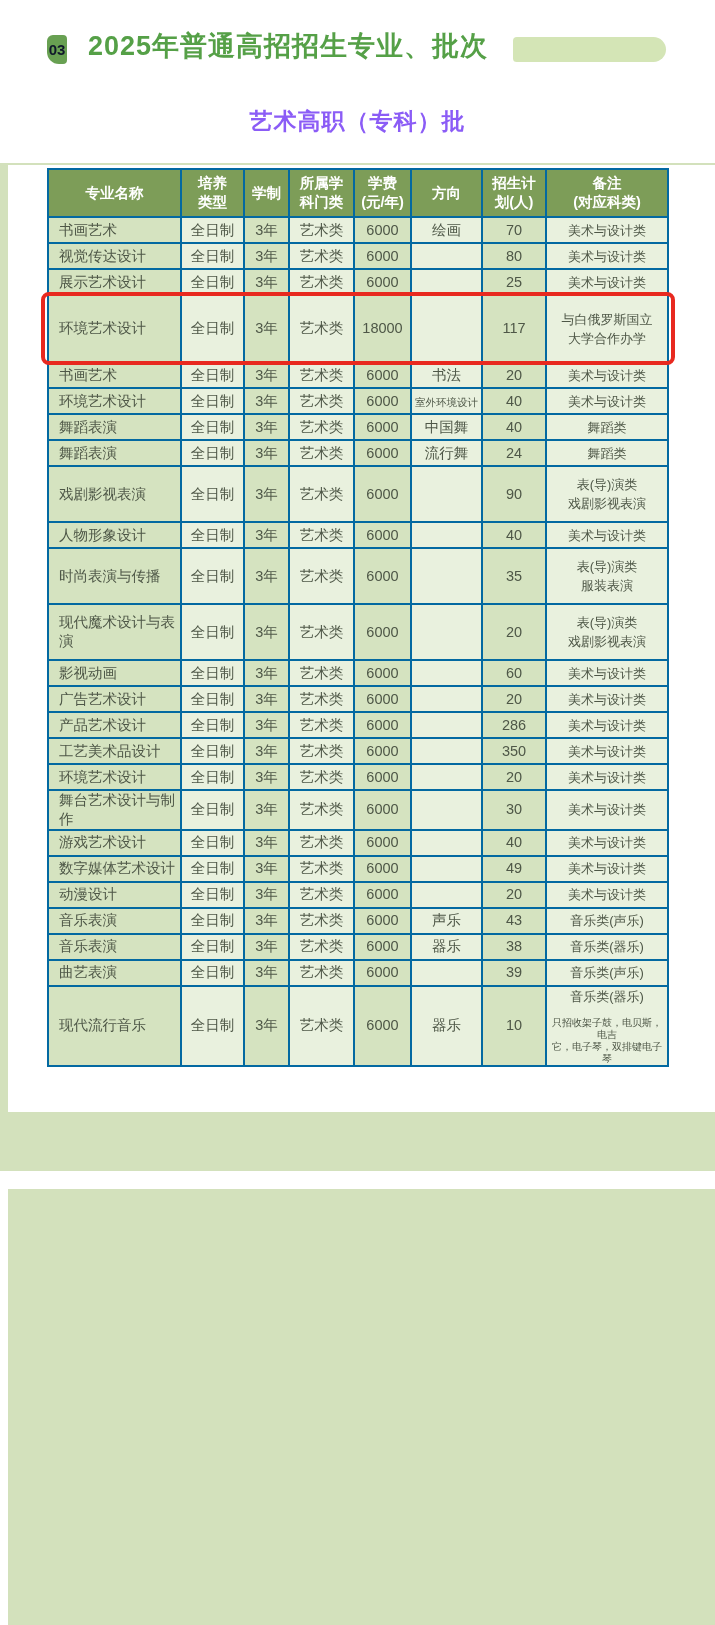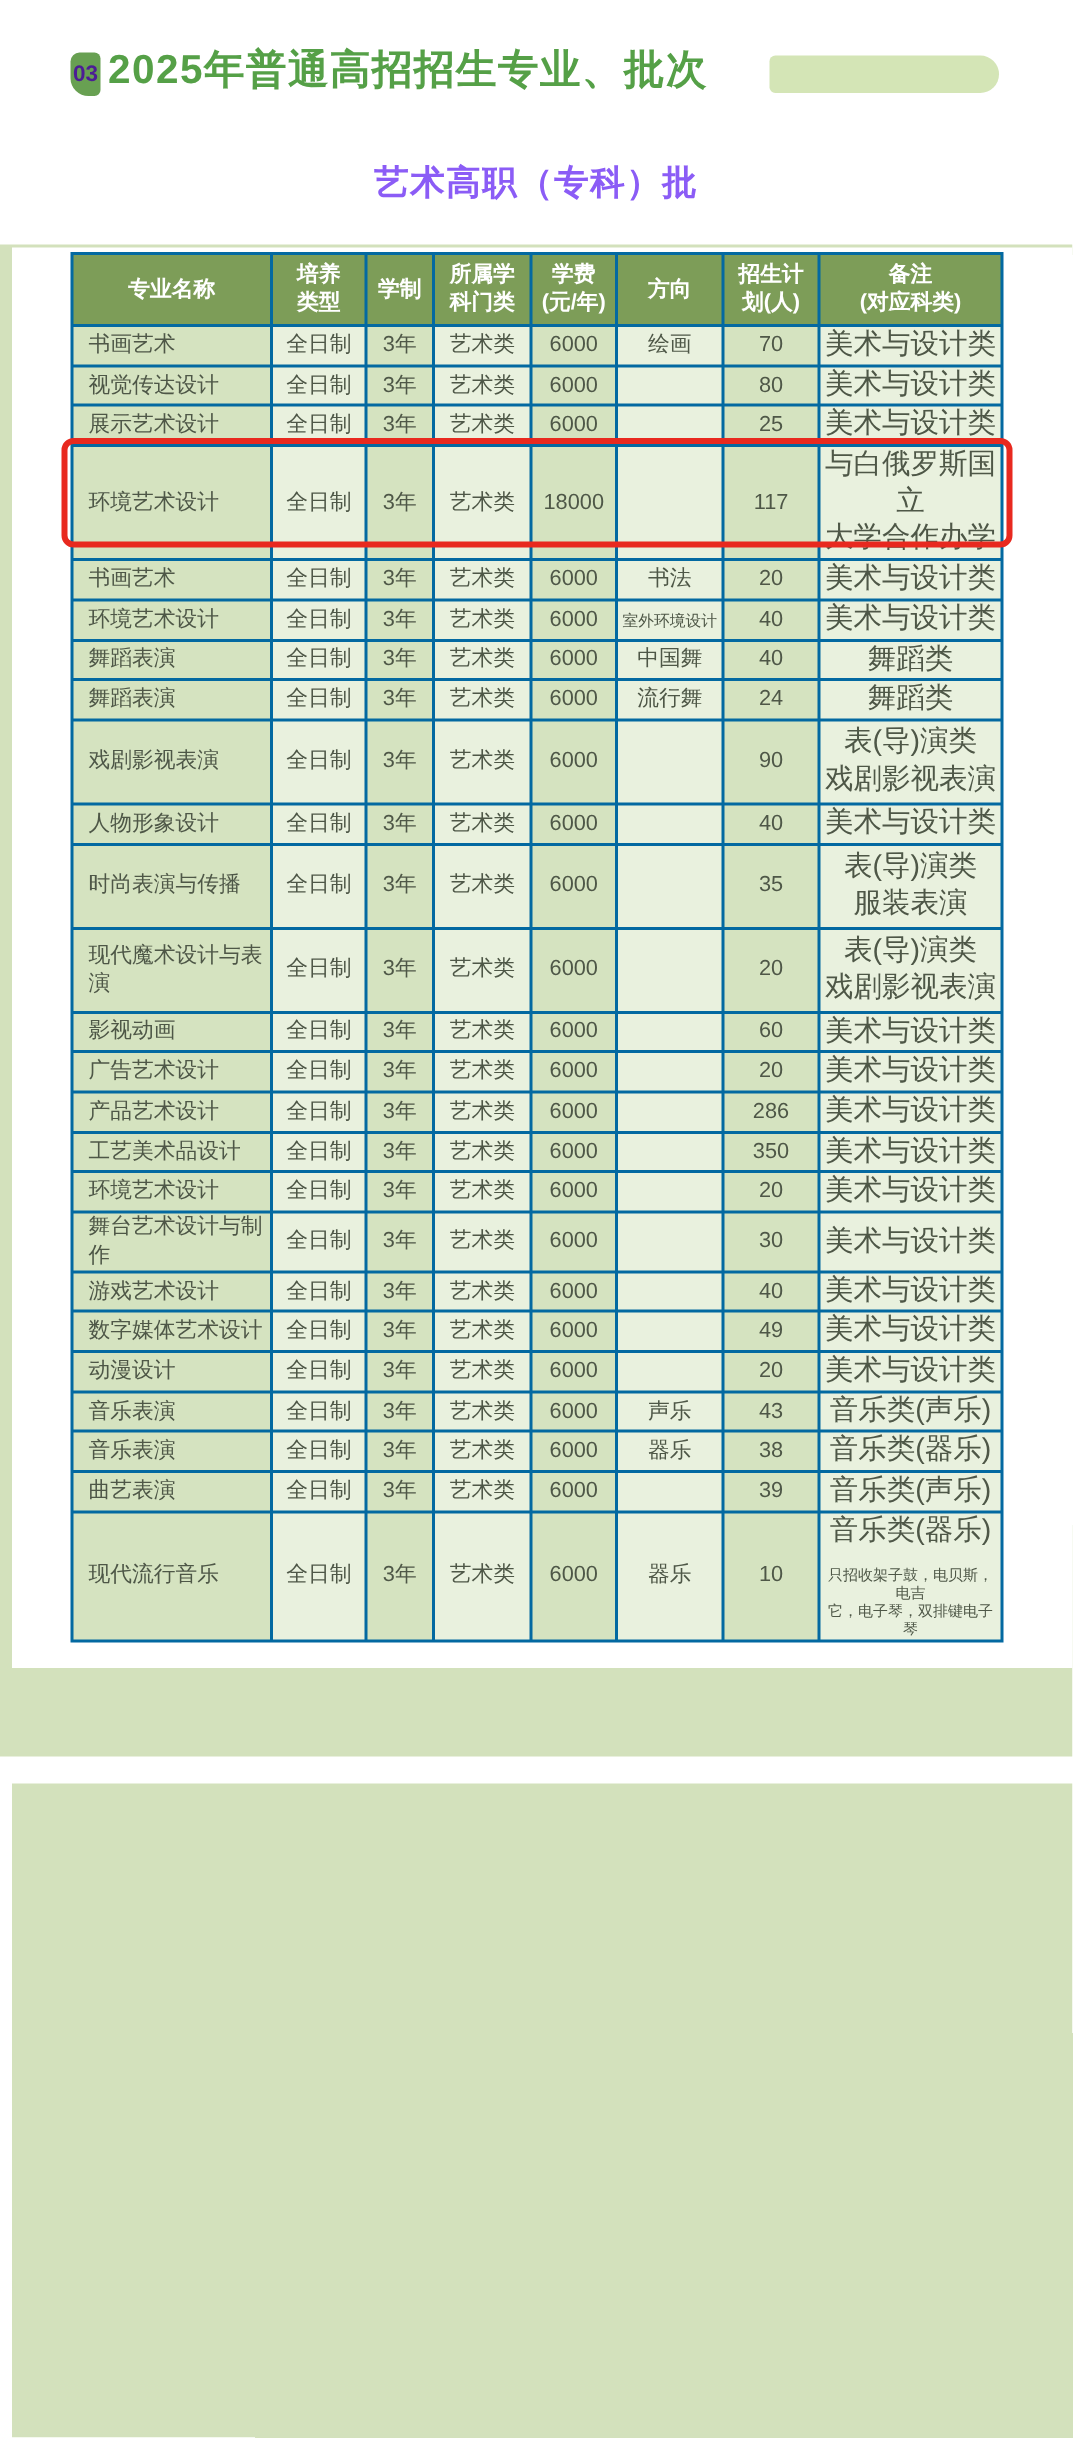--- a/index.html
+++ b/index.html
@@ -3,26 +3,26 @@
 <meta charset="utf-8">
 <style>
   html,body{margin:0;padding:0;}
   body{
     width:715px;height:1625px;position:relative;background:#ffffff;
     font-family:"Liberation Sans","DejaVu Sans",sans-serif;overflow:hidden;
   }
   
   .badge{
     position:absolute;left:47px;top:35px;width:20px;height:29px;
-    background:#68a052;color:#4c1d95;font-size:15px;font-weight:bold;
+    background:#68a052;color:#0f172a;font-size:15px;font-weight:bold;
     display:flex;align-items:center;justify-content:center;
     border-radius:6px 4px 4px 12px;
   }
   .page-title{
-    position:absolute;left:72px;top:28px;
+    position:absolute;left:88px;top:28px;
     font-size:27px;font-weight:bold;color:#55a047;letter-spacing:1px;white-space:nowrap;
   }
   .decor-pill{
     position:absolute;left:513px;top:37px;width:153px;height:25px;
     background:#d4e5b6;border-radius:4px 13px 13px 4px;
   }
   .batch-subtitle{
     position:absolute;left:0;top:106px;width:715px;text-align:center;
     font-size:23px;font-weight:bold;color:#8b5cf6;letter-spacing:1px;
   }
@@ -43,21 +43,21 @@
   }
   .grid td{
     vertical-align:middle;text-align:center;font-size:14.5px;color:#4e5747;
     line-height:1.3;padding:0 2px;white-space:pre-line;
   }
   .grid td:nth-child(odd){background:#d5e3c0;}
   .grid td:nth-child(even){background:#e9f1de;}
   .grid td:first-child{text-align:left;padding-left:10px;}
   .h-std td{height:24px}.h-lg td{height:54px}.h-xl td{height:65px}.h-xxl td{height:78px}
   .cell-text{white-space:pre-line;}
-  .cell-text.remark{font-size:19px;}
+  .cell-text.remark{font-size:13px;}
   .cell-text.dir-sm{font-size:10.5px;}
   .small-note{font-size:10px;line-height:1.2;color:#4e5747;margin-top:11px;white-space:pre-line;}
   
   .hl-box{
     position:absolute;border:4px solid #e8291f;border-radius:8px;
     pointer-events:none;box-sizing:border-box;z-index:5;
   }
   .hl1{left:-6px;top:124px;width:634px;height:73px;}
 </style>
 </head>

